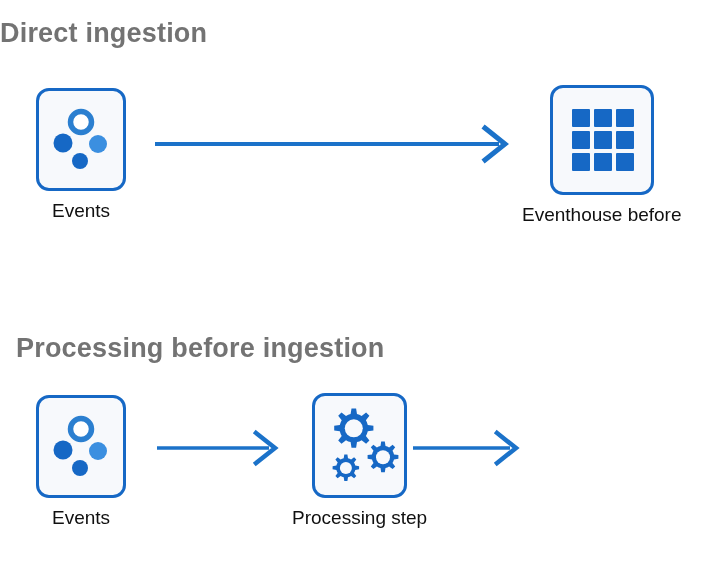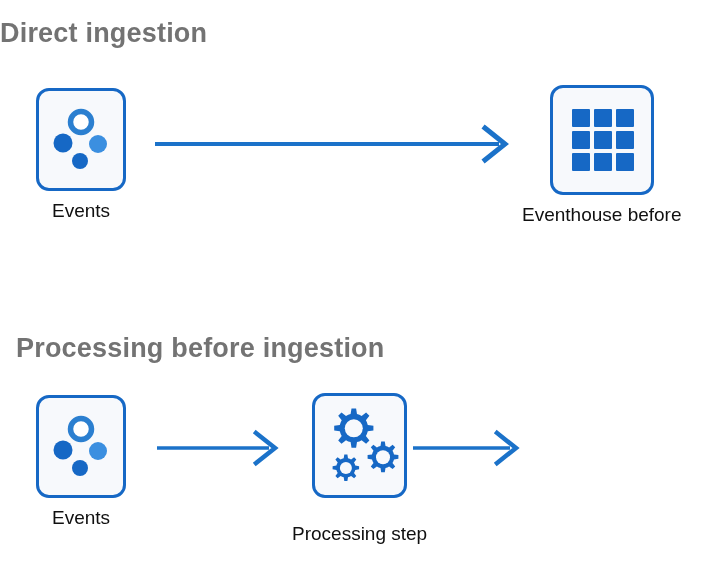--- a/index.html
+++ b/index.html
@@ -140,21 +140,21 @@
     <div class="node-label">Events</div>
   </div>
 
   <div class="arrow" style="left:157px; top:147px;">
     <svg width="125" height="40" viewBox="0 0 125 40" aria-hidden="true">
       <line x1="0" y1="20" x2="112" y2="20" stroke="#1b72c9" stroke-width="3.5"></line>
       <polyline points="99,5 118,20 99,35" fill="none" stroke="#1b72c9" stroke-width="4.5" stroke-linecap="square" stroke-linejoin="miter"></polyline>
     </svg>
   </div>
 
-  <div class="node" style="left:292px; top:112px;gap:16px;">
+  <div class="node" style="left:292px; top:112px;">
     <div class="node-icon size-gears">
       <svg class="icon-svg" width="89" height="99" viewBox="0 0 89 99" aria-hidden="true">
         <g fill="#1668c5">
 
           <path d="M36.5 12.5 l4.6 0 0.9 5.6 a16 16 0 0 1 4.6 1.9 l4.5-3.5 3.3 3.3 -3.5 4.5
                    a16 16 0 0 1 1.9 4.6 l5.6 0.9 0 4.6 -5.6 0.9 a16 16 0 0 1 -1.9 4.6 l3.5 4.5
                    -3.3 3.3 -4.5-3.5 a16 16 0 0 1 -4.6 1.9 l-0.9 5.6 -4.6 0 -0.9-5.6
                    a16 16 0 0 1 -4.6-1.9 l-4.5 3.5 -3.3-3.3 3.5-4.5 a16 16 0 0 1 -1.9-4.6
                    l-5.6-0.9 0-4.6 5.6-0.9 a16 16 0 0 1 1.9-4.6 l-3.5-4.5 3.3-3.3 4.5 3.5
                    a16 16 0 0 1 4.6-1.9 z"></path>

